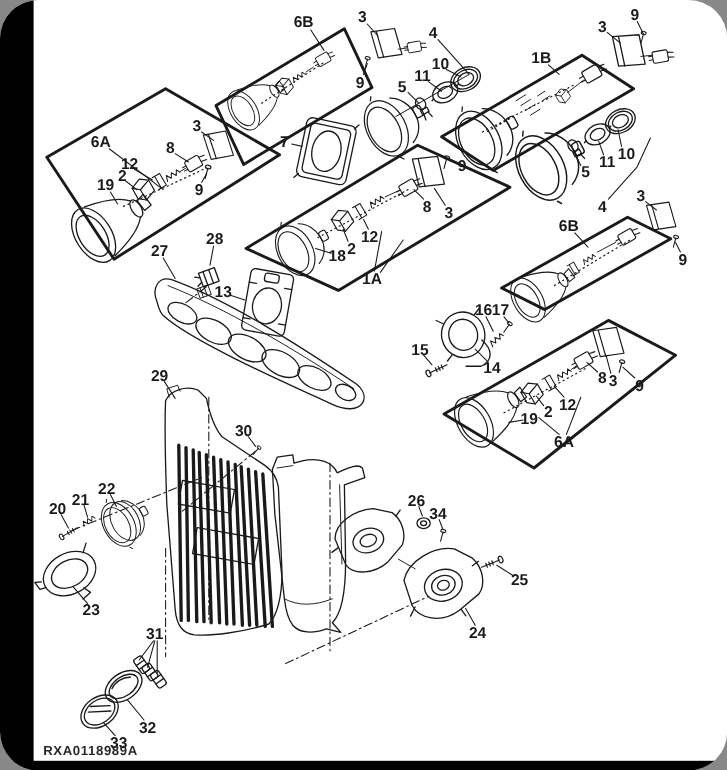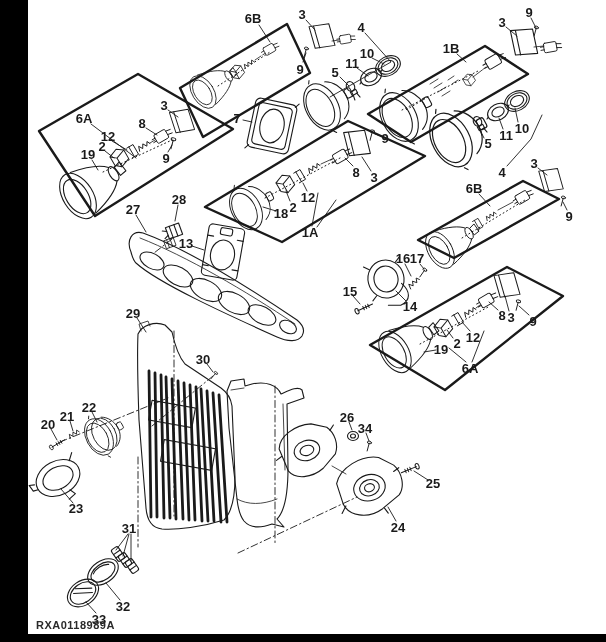--- a/index.html
+++ b/index.html
@@ -1,18 +1,18 @@
 <!DOCTYPE html>
 <html style="--ink: #1a1a1a; --bg: #ffffff;"><head>
 <meta charset="utf-8">
 <style>
   :root { --ink:#1a1a1a; --bg:#ffffff; }
   html,body { margin:0; padding:0; background:#888; }
   .stage { position:relative; width:606px; height:642px; background:var(--bg); overflow:hidden;
-           font-family:"Liberation Sans", sans-serif; }
+           font-family:"Liberation Sans", sans-serif;border-radius:32px; }
   svg { position:absolute; inset:0; display:block; }
   
   #art * { fill:none; stroke:var(--ink); stroke-width:1.1; stroke-linecap:round; stroke-linejoin:round; }
   #art .panel   { stroke-width:2.4; fill:none; }
   #art .slats   { stroke-width:2.8; }
   #art .thin    { stroke-width:0.8; }
   #art .dashdot { stroke-width:0.9; stroke-dasharray:7 3 1.5 3; }
   #art .dotted  { stroke-width:1; stroke-dasharray:1 3; }
   #art .leader  { stroke-width:0.9; fill:none; }
   #art .bar     { fill:#000; stroke:none; }

